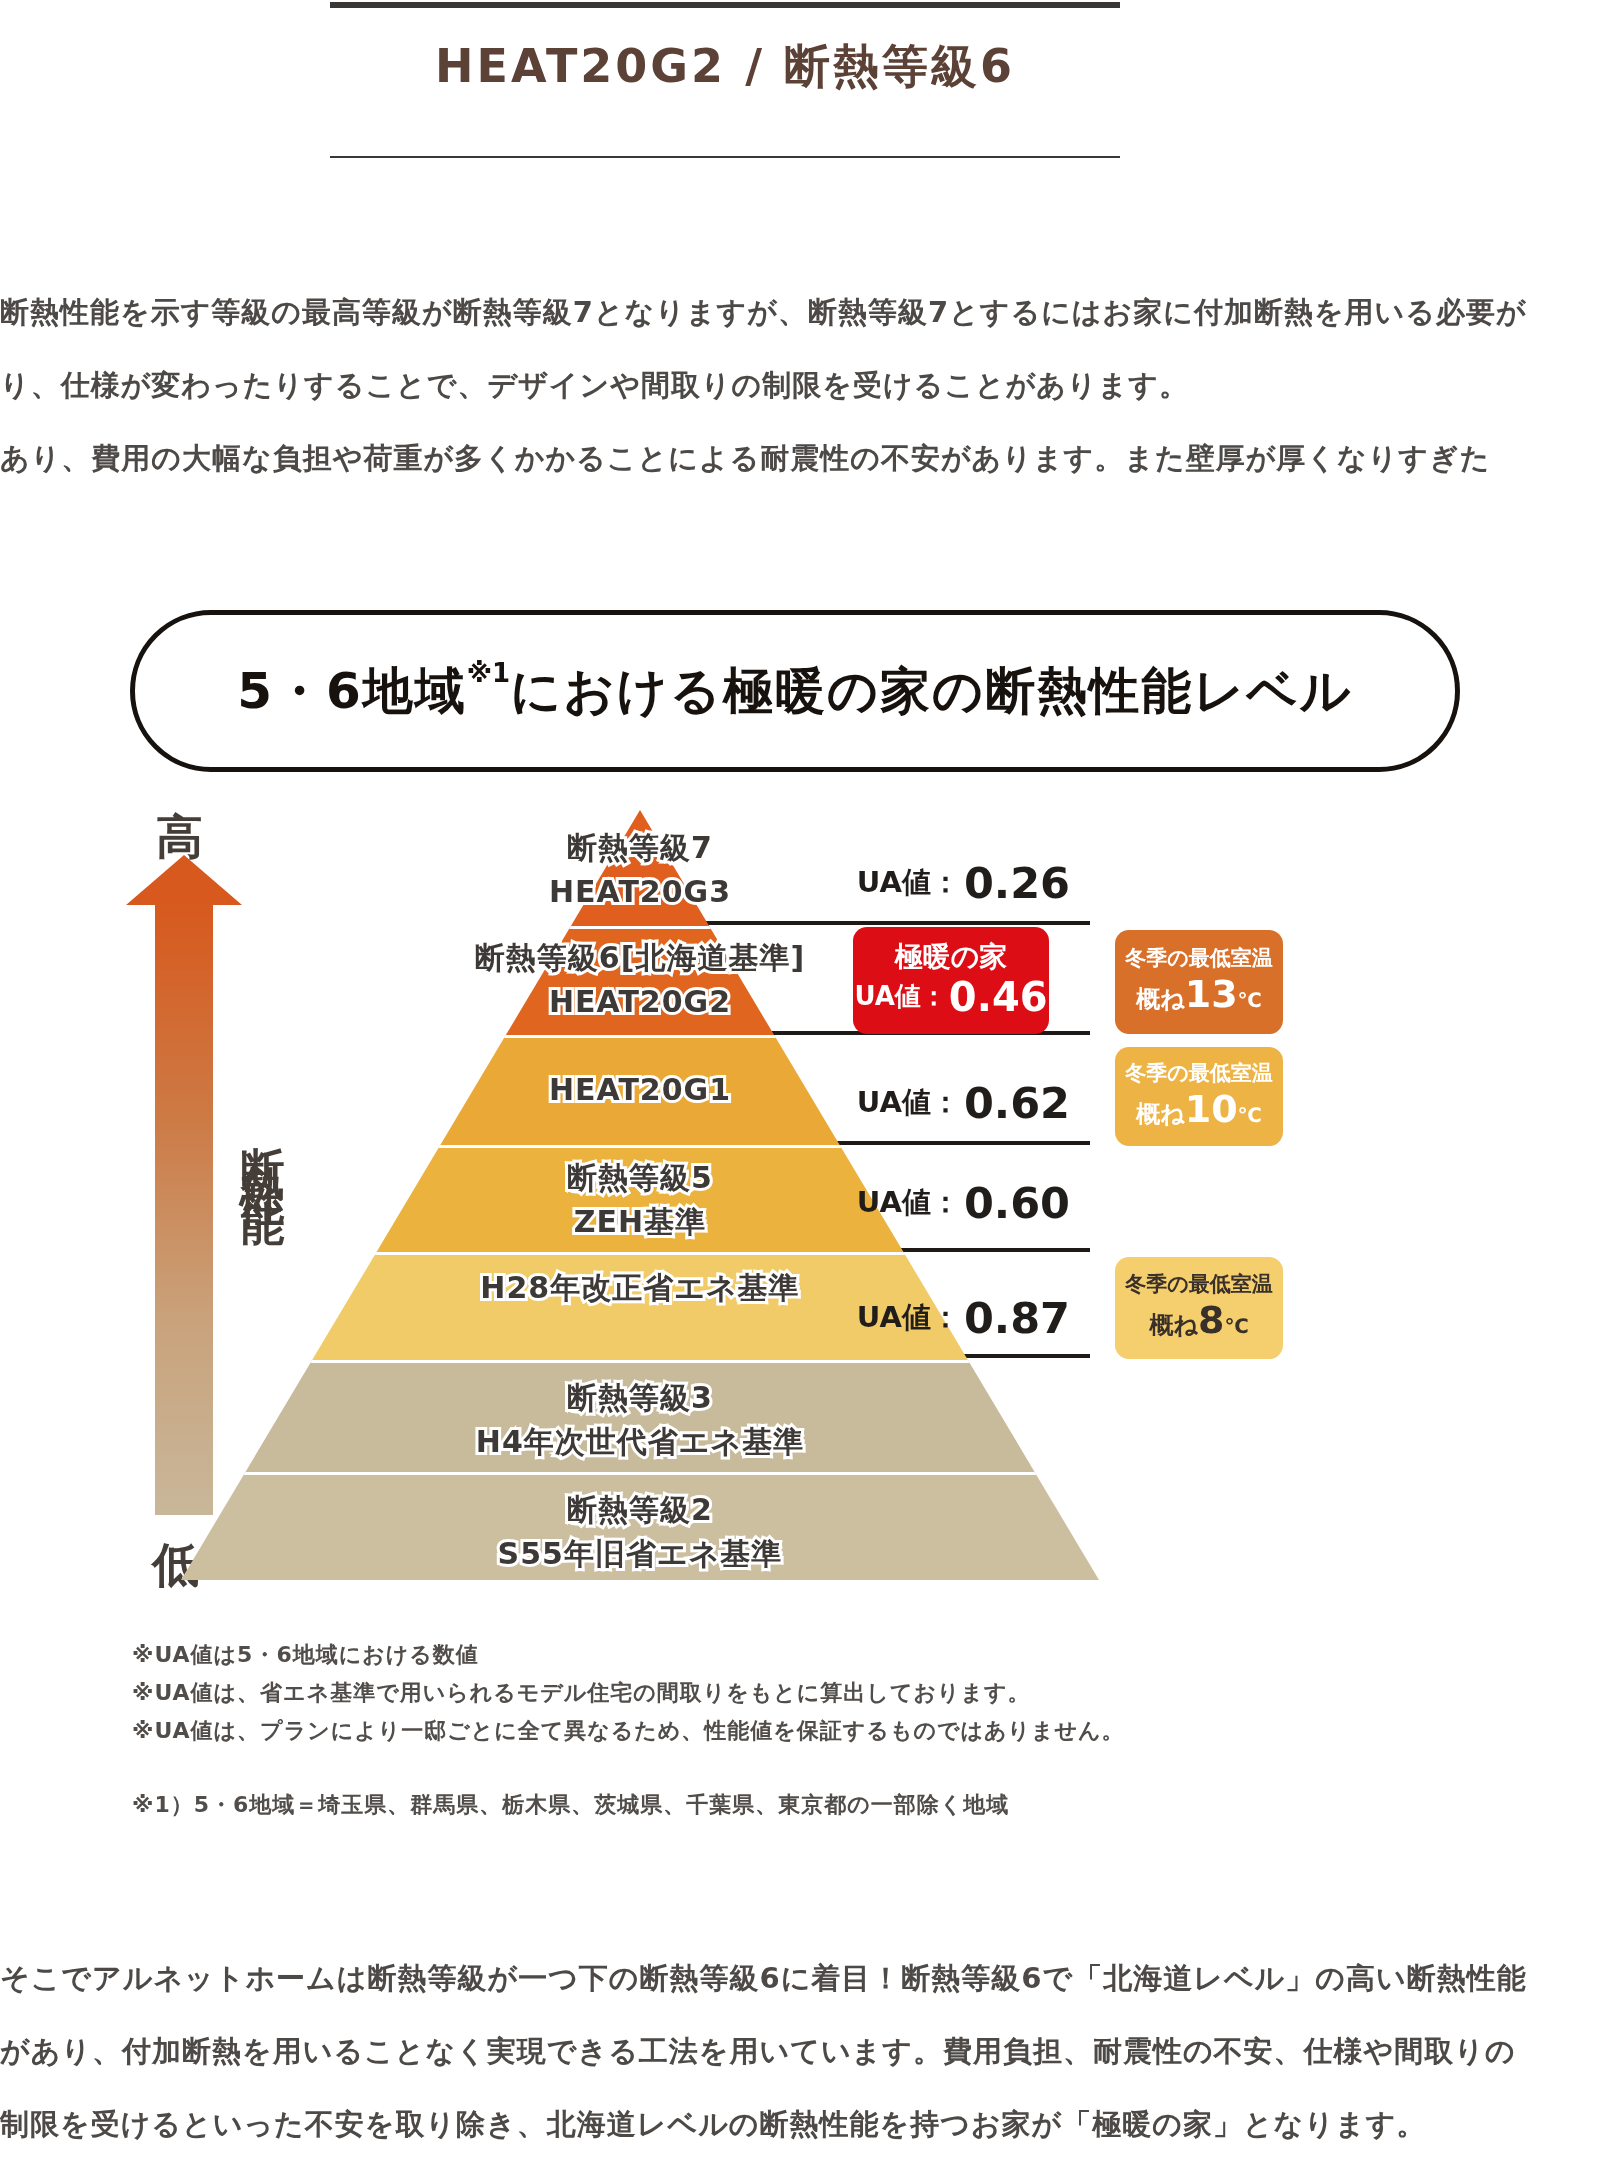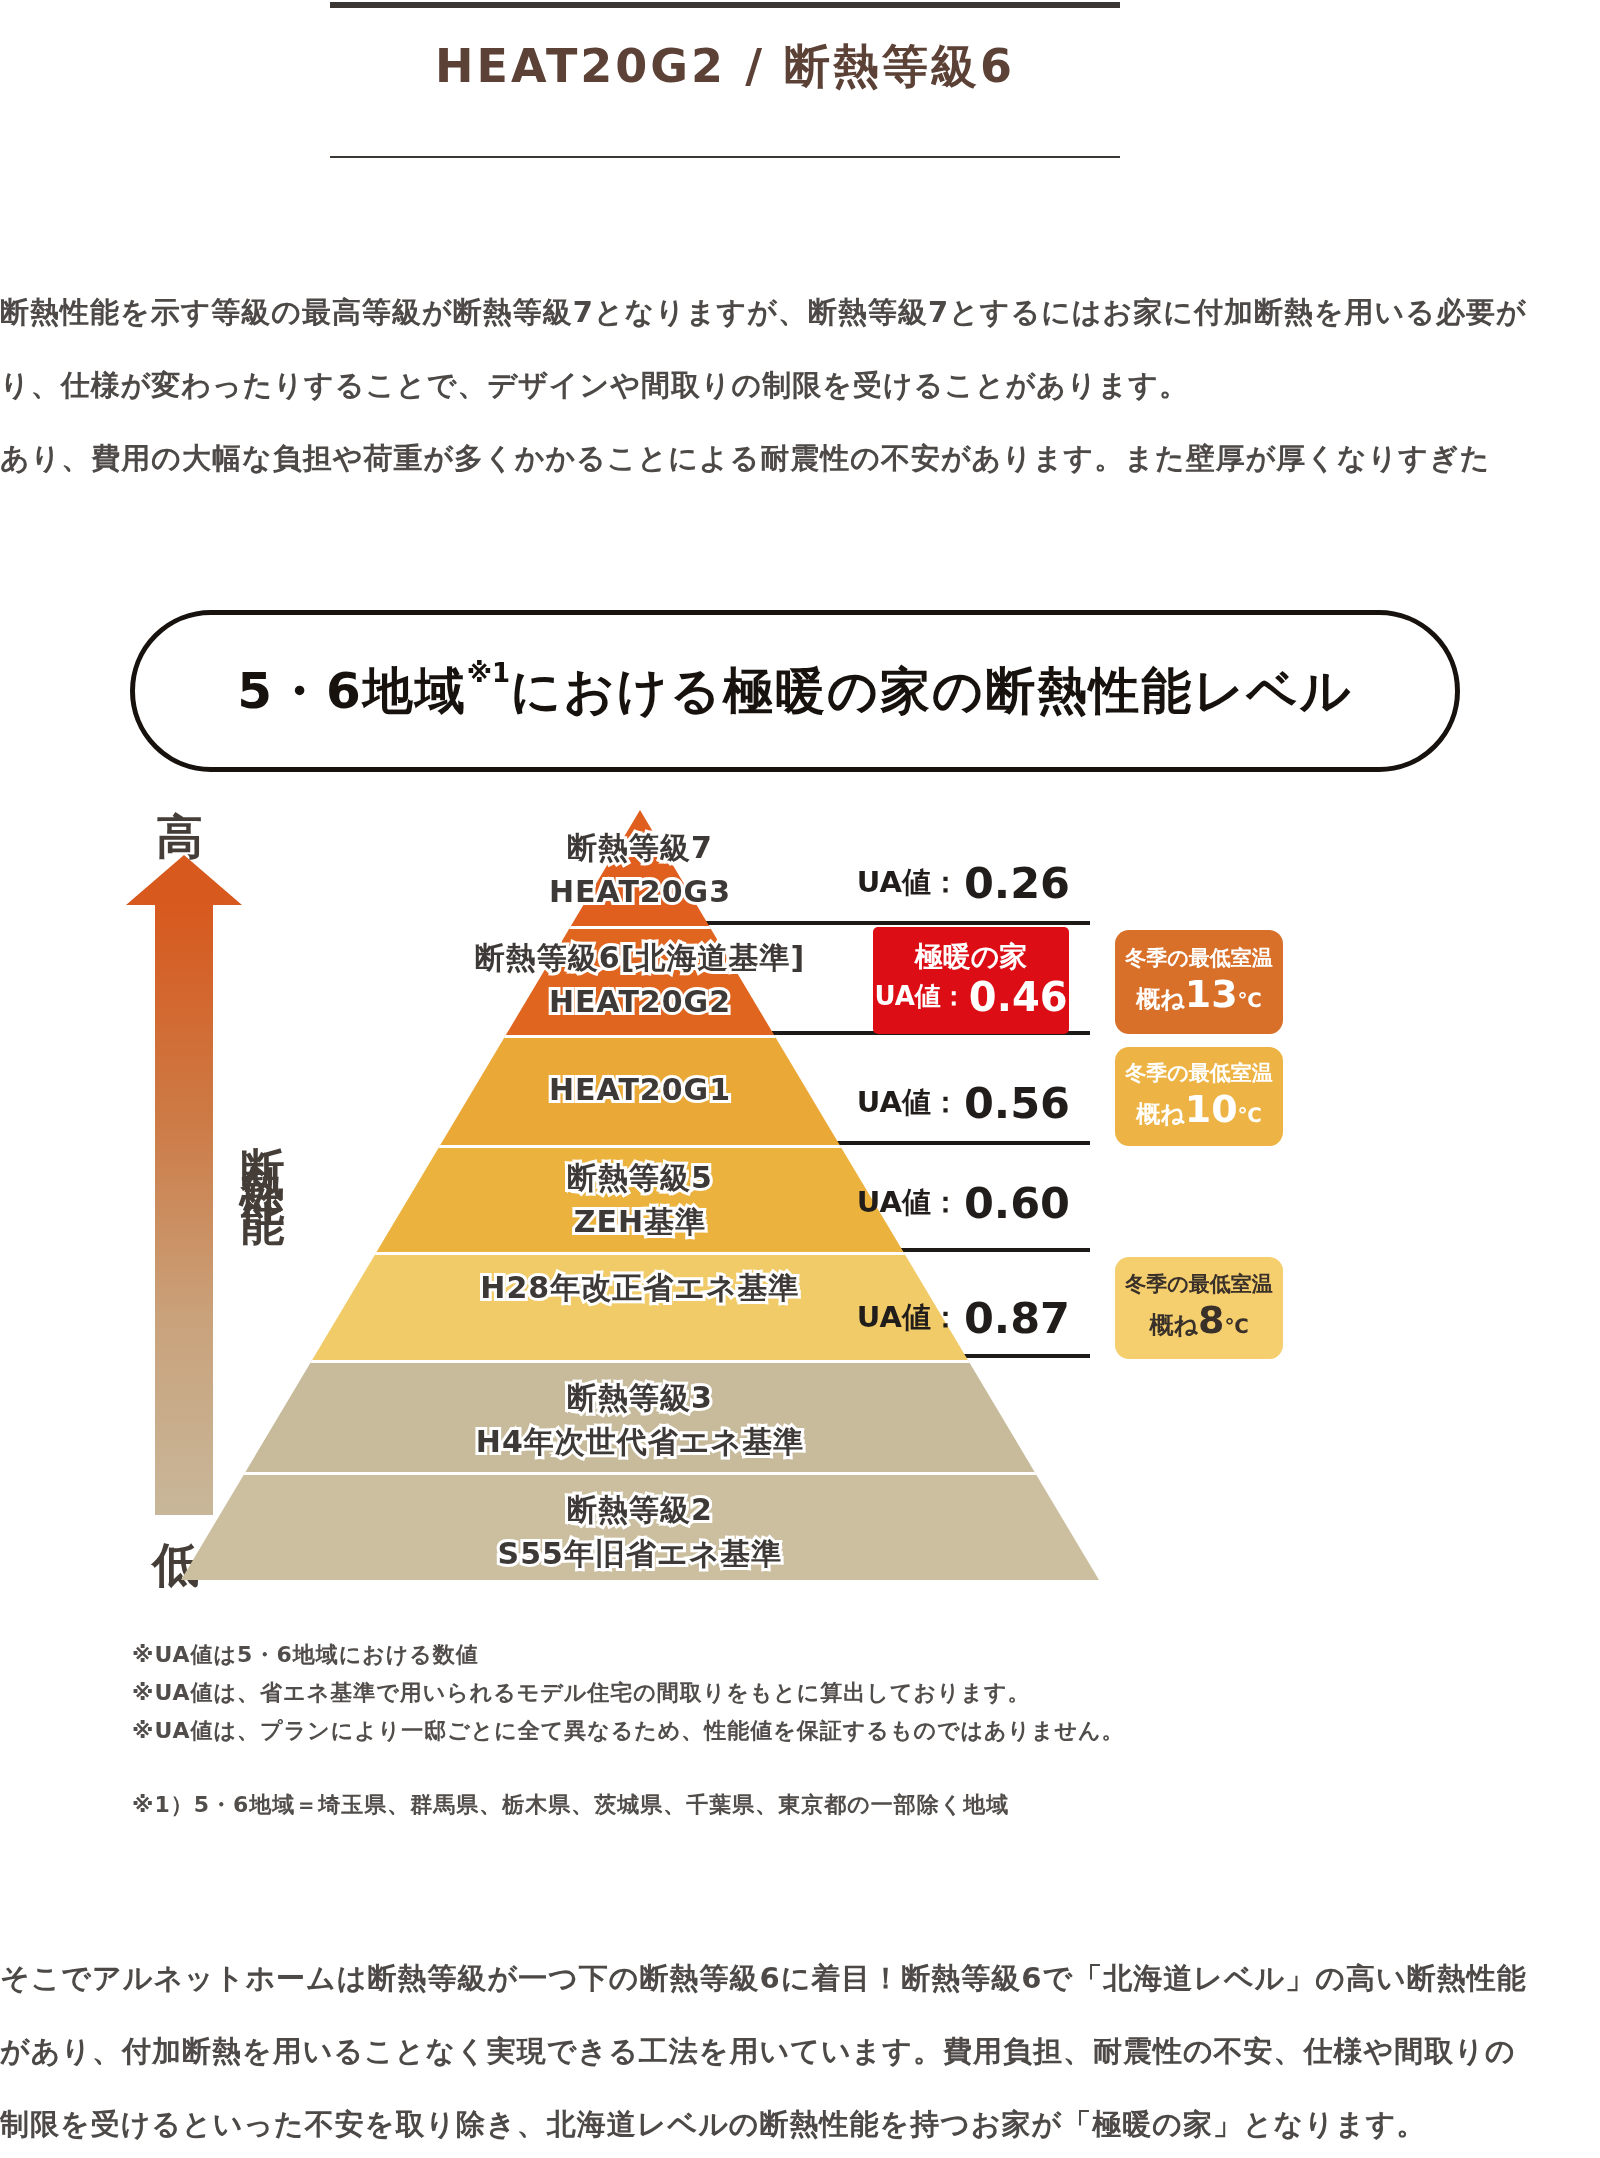--- a/index.html
+++ b/index.html
@@ -59,22 +59,22 @@
   #hl4{left:870px;top:1248px;width:220px;}
   #hl5{left:910px;top:1354px;width:180px;}
 
   .ua-row{position:absolute;left:840px;width:230px;display:flex;align-items:center;
           justify-content:flex-end;color:#211d1a;white-space:nowrap;}
   .ua-row .pre{font-size:29px;font-weight:bold;}
   .ua-row .val{font-size:43px;font-weight:600;margin-left:4px;}
   #ua1{top:858px;} #ua2{top:1078px;} #ua3{top:1178px;} #ua4{top:1293px;}
 
   
-  #highlight{position:absolute;left:873px;top:927px;width:196px;height:107px;
-             background:#dd0d15;border-radius:5px;color:#ffffff;display:flex;
+  #highlight{position:absolute;left:853px;top:927px;width:196px;height:107px;
+             background:#dd0d15;border-radius:14px;color:#ffffff;display:flex;
              flex-direction:column;align-items:center;justify-content:center;line-height:1.15;}
   #highlight .h1{font-size:28px;font-weight:bold;}
   #highlight .h2{display:flex;align-items:center;}
   #highlight .h2 .pre{font-size:26px;font-weight:bold;}
   #highlight .h2 .val{font-size:40px;font-weight:bold;margin-left:2px;}
 
   
   .temp{position:absolute;left:1115px;width:168px;border-radius:14px;display:flex;
         flex-direction:column;align-items:center;justify-content:center;line-height:1.25;}
   #temp13{top:930px;height:104px;background:#d8702a;color:#ffffff;}
@@ -159,21 +159,21 @@
     <div>断熱等級2</div>
     <div>S55年旧省エネ基準</div>
   </div>
 
   <div class="ua-row" id="ua1">
     <span class="pre">UA値：</span>
     <span class="val">0.26</span>
   </div>
   <div class="ua-row" id="ua2">
     <span class="pre">UA値：</span>
-    <span class="val">0.56</span>
+    <span class="val">0.62</span>
   </div>
   <div class="ua-row" id="ua3">
     <span class="pre">UA値：</span>
     <span class="val">0.60</span>
   </div>
   <div class="ua-row" id="ua4">
     <span class="pre">UA値：</span>
     <span class="val">0.87</span>
   </div>
 

